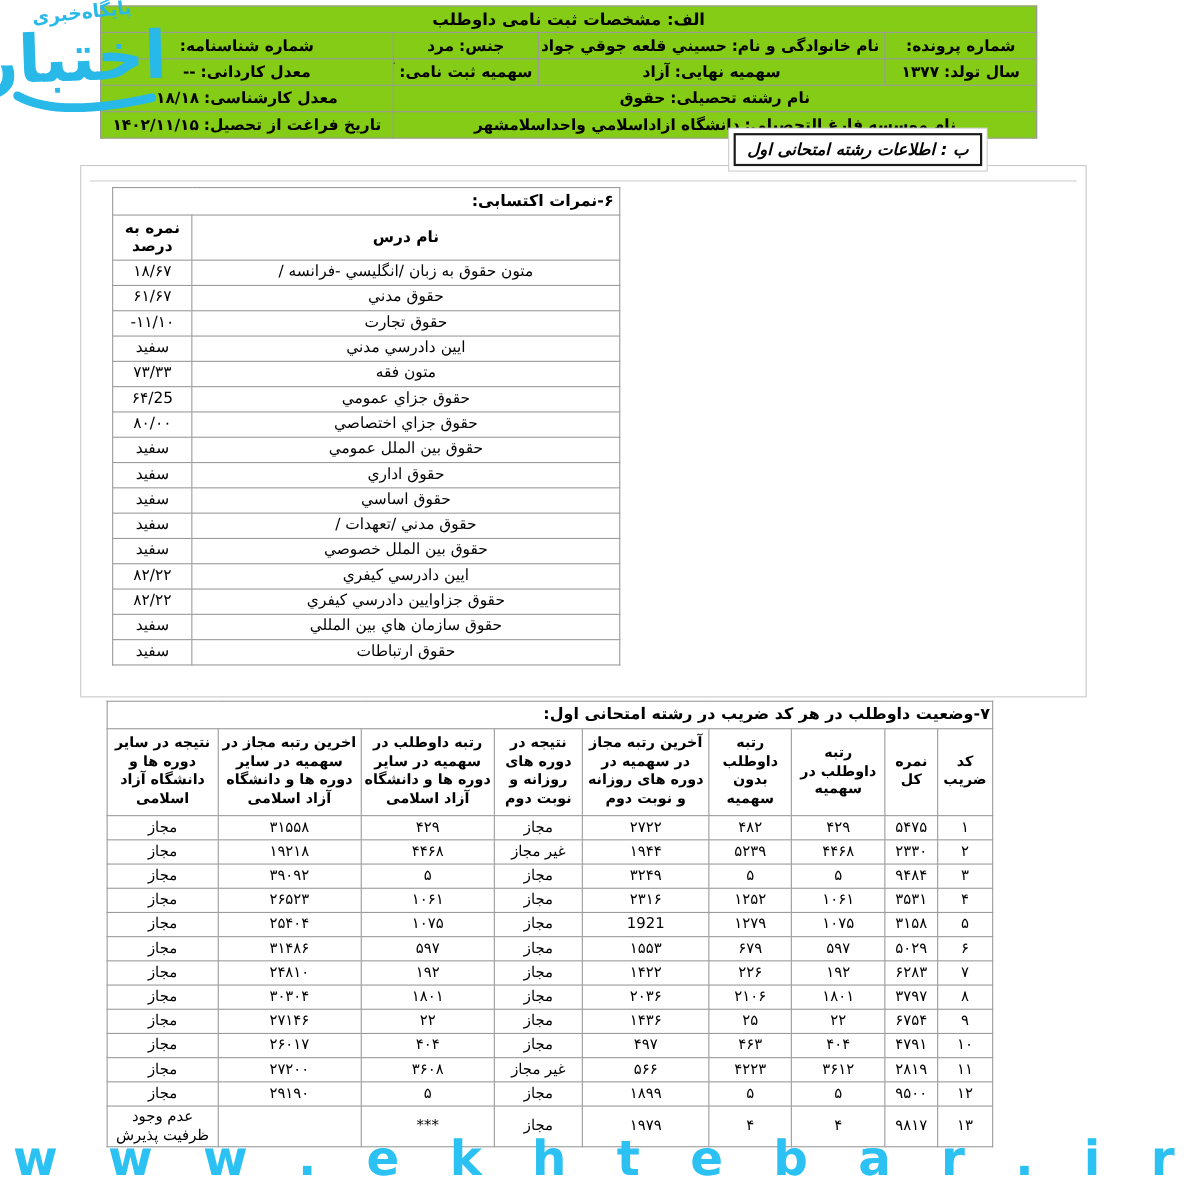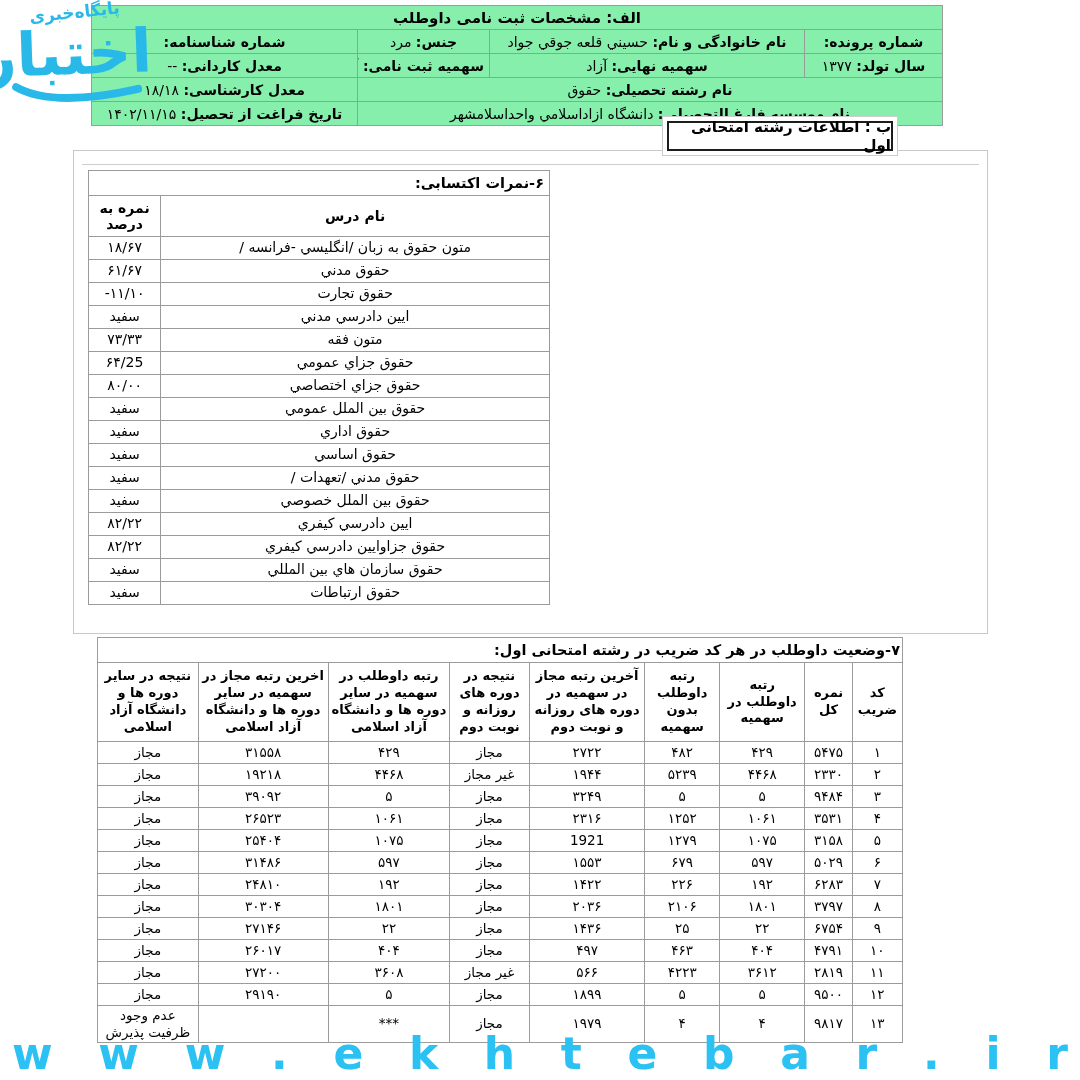--- a/index.html
+++ b/index.html
@@ -4,55 +4,55 @@
 <style>
   html,body{margin:0;padding:0;}
   body{
     width:1080px;height:1080px;background:#ffffff;position:relative;
     font-family:"DejaVu Sans", sans-serif;color:#000;direction:rtl;overflow:hidden;
   }
   
   table{border-collapse:collapse;table-layout:fixed;direction:rtl;}
   td,th{border:1px solid #9b9b9b;padding:1px 5px;font-size:14px;overflow:hidden;}
   .lbl{font-weight:bold;}
-  .val{font-weight:normal;}
+  .val{font-weight:bold;}
 
   
   .sec-a{position:absolute;top:5px;right:137px;width:851px;}
-  .sec-a table{width:851px;background:#86efac;}
+  .sec-a table{width:851px;background:#84cc16;}
   .sec-a td{height:21px;text-align:center;white-space:nowrap;}
   .sec-a .a-title{text-align:center;font-weight:bold;font-size:15px;}
 
   
   .logo{position:absolute;top:4px;left:0px;width:152px;text-align:center;
         color:#29b9e9;transform:rotate(-2deg);z-index:30;line-height:1;}
   .logo .tagline{font-size:17px;font-weight:bold;display:block;transform:rotate(-4deg);margin-bottom:2px;}
   .logo .name{font-size:60px;font-weight:bold;display:block;letter-spacing:-2px;}
   .logo svg{display:block;margin:-6px auto 0 auto;}
 
   
   .sec-b-wrap{position:absolute;top:150px;right:92px;width:913px;height:482px;
               border:1px solid #c9c9c9;background:#fff;}
   .sec-b-rule{position:absolute;top:13px;right:8px;left:8px;height:0;border-top:1px solid #cfcfcf;}
   .b-header{position:absolute;top:121px;right:187px;width:222px;height:26px;z-index:10;
             background:#fff;border:2px solid #1c1c1c;box-shadow:0 0 0 4px #fff,0 0 0 5px #cccccc;
             display:flex;align-items:center;justify-content:center;
-            font-weight:bold;font-size:15px;}
+            font-weight:bold;font-size:15px;font-style:italic;}
 
   
   .info-box{position:absolute;top:170px;left:150px;width:350px;border:1px solid #9b9b9b;
             background:#fff;font-size:14px;z-index:5;}
   .info-item{border-bottom:1px solid #9b9b9b;padding:3px 7px;line-height:1.38;text-align:right;}
   .info-item:last-child{border-bottom:none;}
   .info-item .b{font-weight:bold;}
   .info-item .check{font-weight:bold;font-size:15px;}
   .info-value-line{display:block;padding-right:10px;}
 
   
-  .scores{position:absolute;top:170px;right:530px;width:491px;z-index:5;padding-left:26px;}
+  .scores{position:absolute;top:170px;right:516px;width:491px;z-index:5;padding-left:26px;}
   .scores table{width:462px;background:#fff;}
   .scores .s-title{font-weight:bold;text-align:right;height:22px;font-size:14.5px;}
   .scores th{font-weight:bold;text-align:center;font-size:14px;height:38px;vertical-align:middle;margin-left:24px;}
   .scores td{text-align:center;height:20px;font-size:14px;line-height:1.25;}
   .scores td.score-val{direction:ltr;}
 
   
   .coef{position:absolute;top:637px;right:177px;width:806px;margin-left:38px;}
   .coef table{width:806px;background:#fff;}
   .coef .c-title{font-weight:bold;text-align:right;font-size:14.5px;height:22px;}

